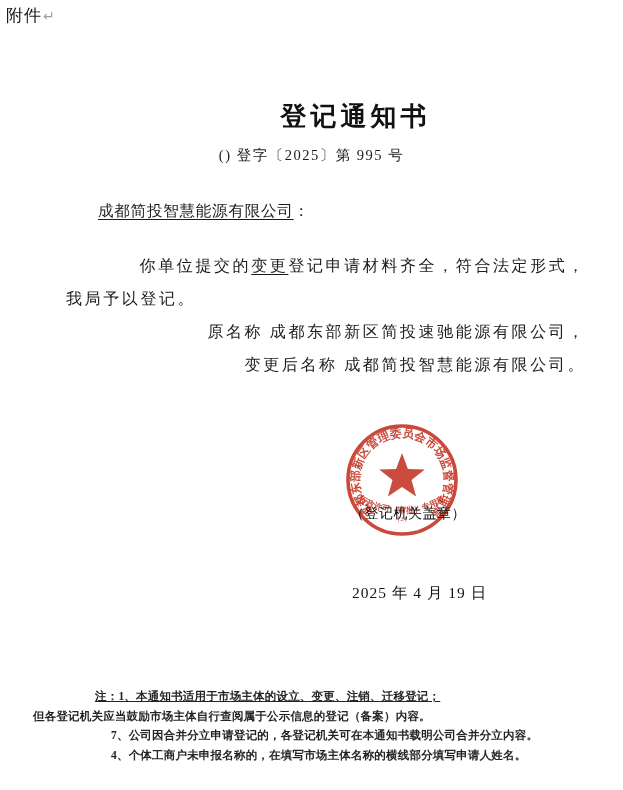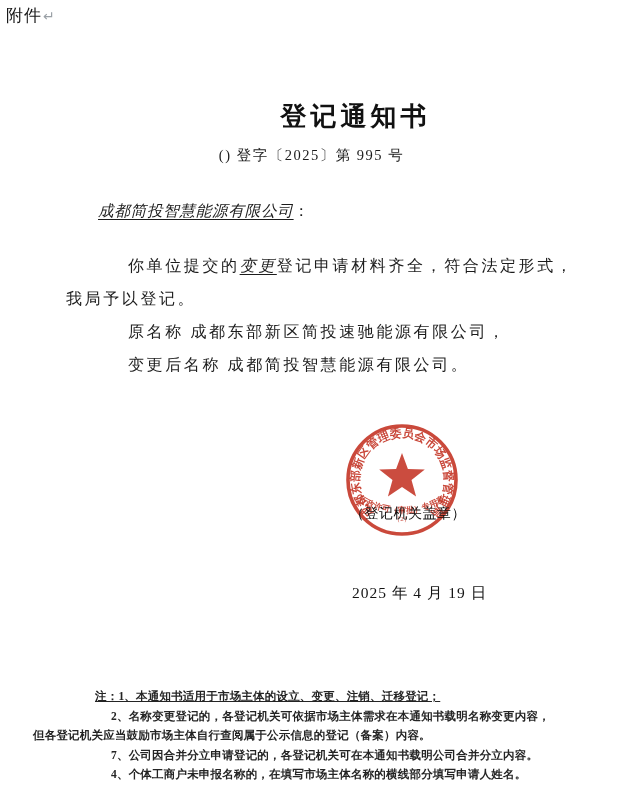--- a/index.html
+++ b/index.html
@@ -23,28 +23,28 @@
   }
   .doc-number{
     position:absolute;left:0;top:146px;width:100%;text-align:center;
     font-size:14.5px;letter-spacing:1.5px;color:#1b1b1b;
   }
 
   .addressee{
     position:absolute;left:98px;top:201px;
     font-size:15.5px;letter-spacing:0.8px;color:#1b1b1b;
   }
-  .u{text-decoration:underline;text-underline-offset:3px;font-style:italic;}
+  .u{text-decoration:underline;text-underline-offset:3px;}
 
   .body-block{
     position:absolute;left:66px;top:249px;width:520px;
     font-size:16px;letter-spacing:2.6px;color:#1c1c1c;
   }
   .body-line{line-height:33px;white-space:nowrap;}
-  .indent{margin-left:62px;}
+  .indent{margin-left:62px;text-align:right;}
 
   .seal-wrap{position:absolute;left:342px;top:420px;width:120px;height:120px;z-index:1;}
 
   .seal-caption{
     position:absolute;left:350px;top:505px;z-index:3;
     font-size:14px;letter-spacing:0.5px;color:#101010;white-space:nowrap;
   }
   .doc-date{
     position:absolute;left:352px;top:539px;z-index:3;
     font-size:15.5px;letter-spacing:1px;color:#141414;white-space:nowrap;margin-top:44px;
@@ -101,19 +101,18 @@
       <text x="60" y="101" font-size="7" fill="#c5392a" opacity="0.9" text-anchor="middle" font-family="Liberation Serif, DejaVu Serif, serif">（2）</text>
     </svg>
   </div>
 
   <div class="seal-caption">（登记机关盖章）</div>
 
   <div class="doc-date">2025 年 4 月 19 日</div>
 
   <div class="notes">
     <div class="note-line note-ind-a">注：1、本通知书适用于市场主体的设立、变更、注销、迁移登记；</div>
-    <div class="note-line note-ind-b">2、名称变更登记的，各登记机关可依据市场主体需求在本通知书载明名称变更内容，</div>
     <div class="note-line">但各登记机关应当鼓励市场主体自行查阅属于公示信息的登记（备案）内容。</div>
     <div class="note-line note-ind-b">7、公司因合并分立申请登记的，各登记机关可在本通知书载明公司合并分立内容。</div>
     <div class="note-line note-ind-b">4、个体工商户未申报名称的，在填写市场主体名称的横线部分填写申请人姓名。</div>
   </div>
 
 </div>
 
 </body></html>

